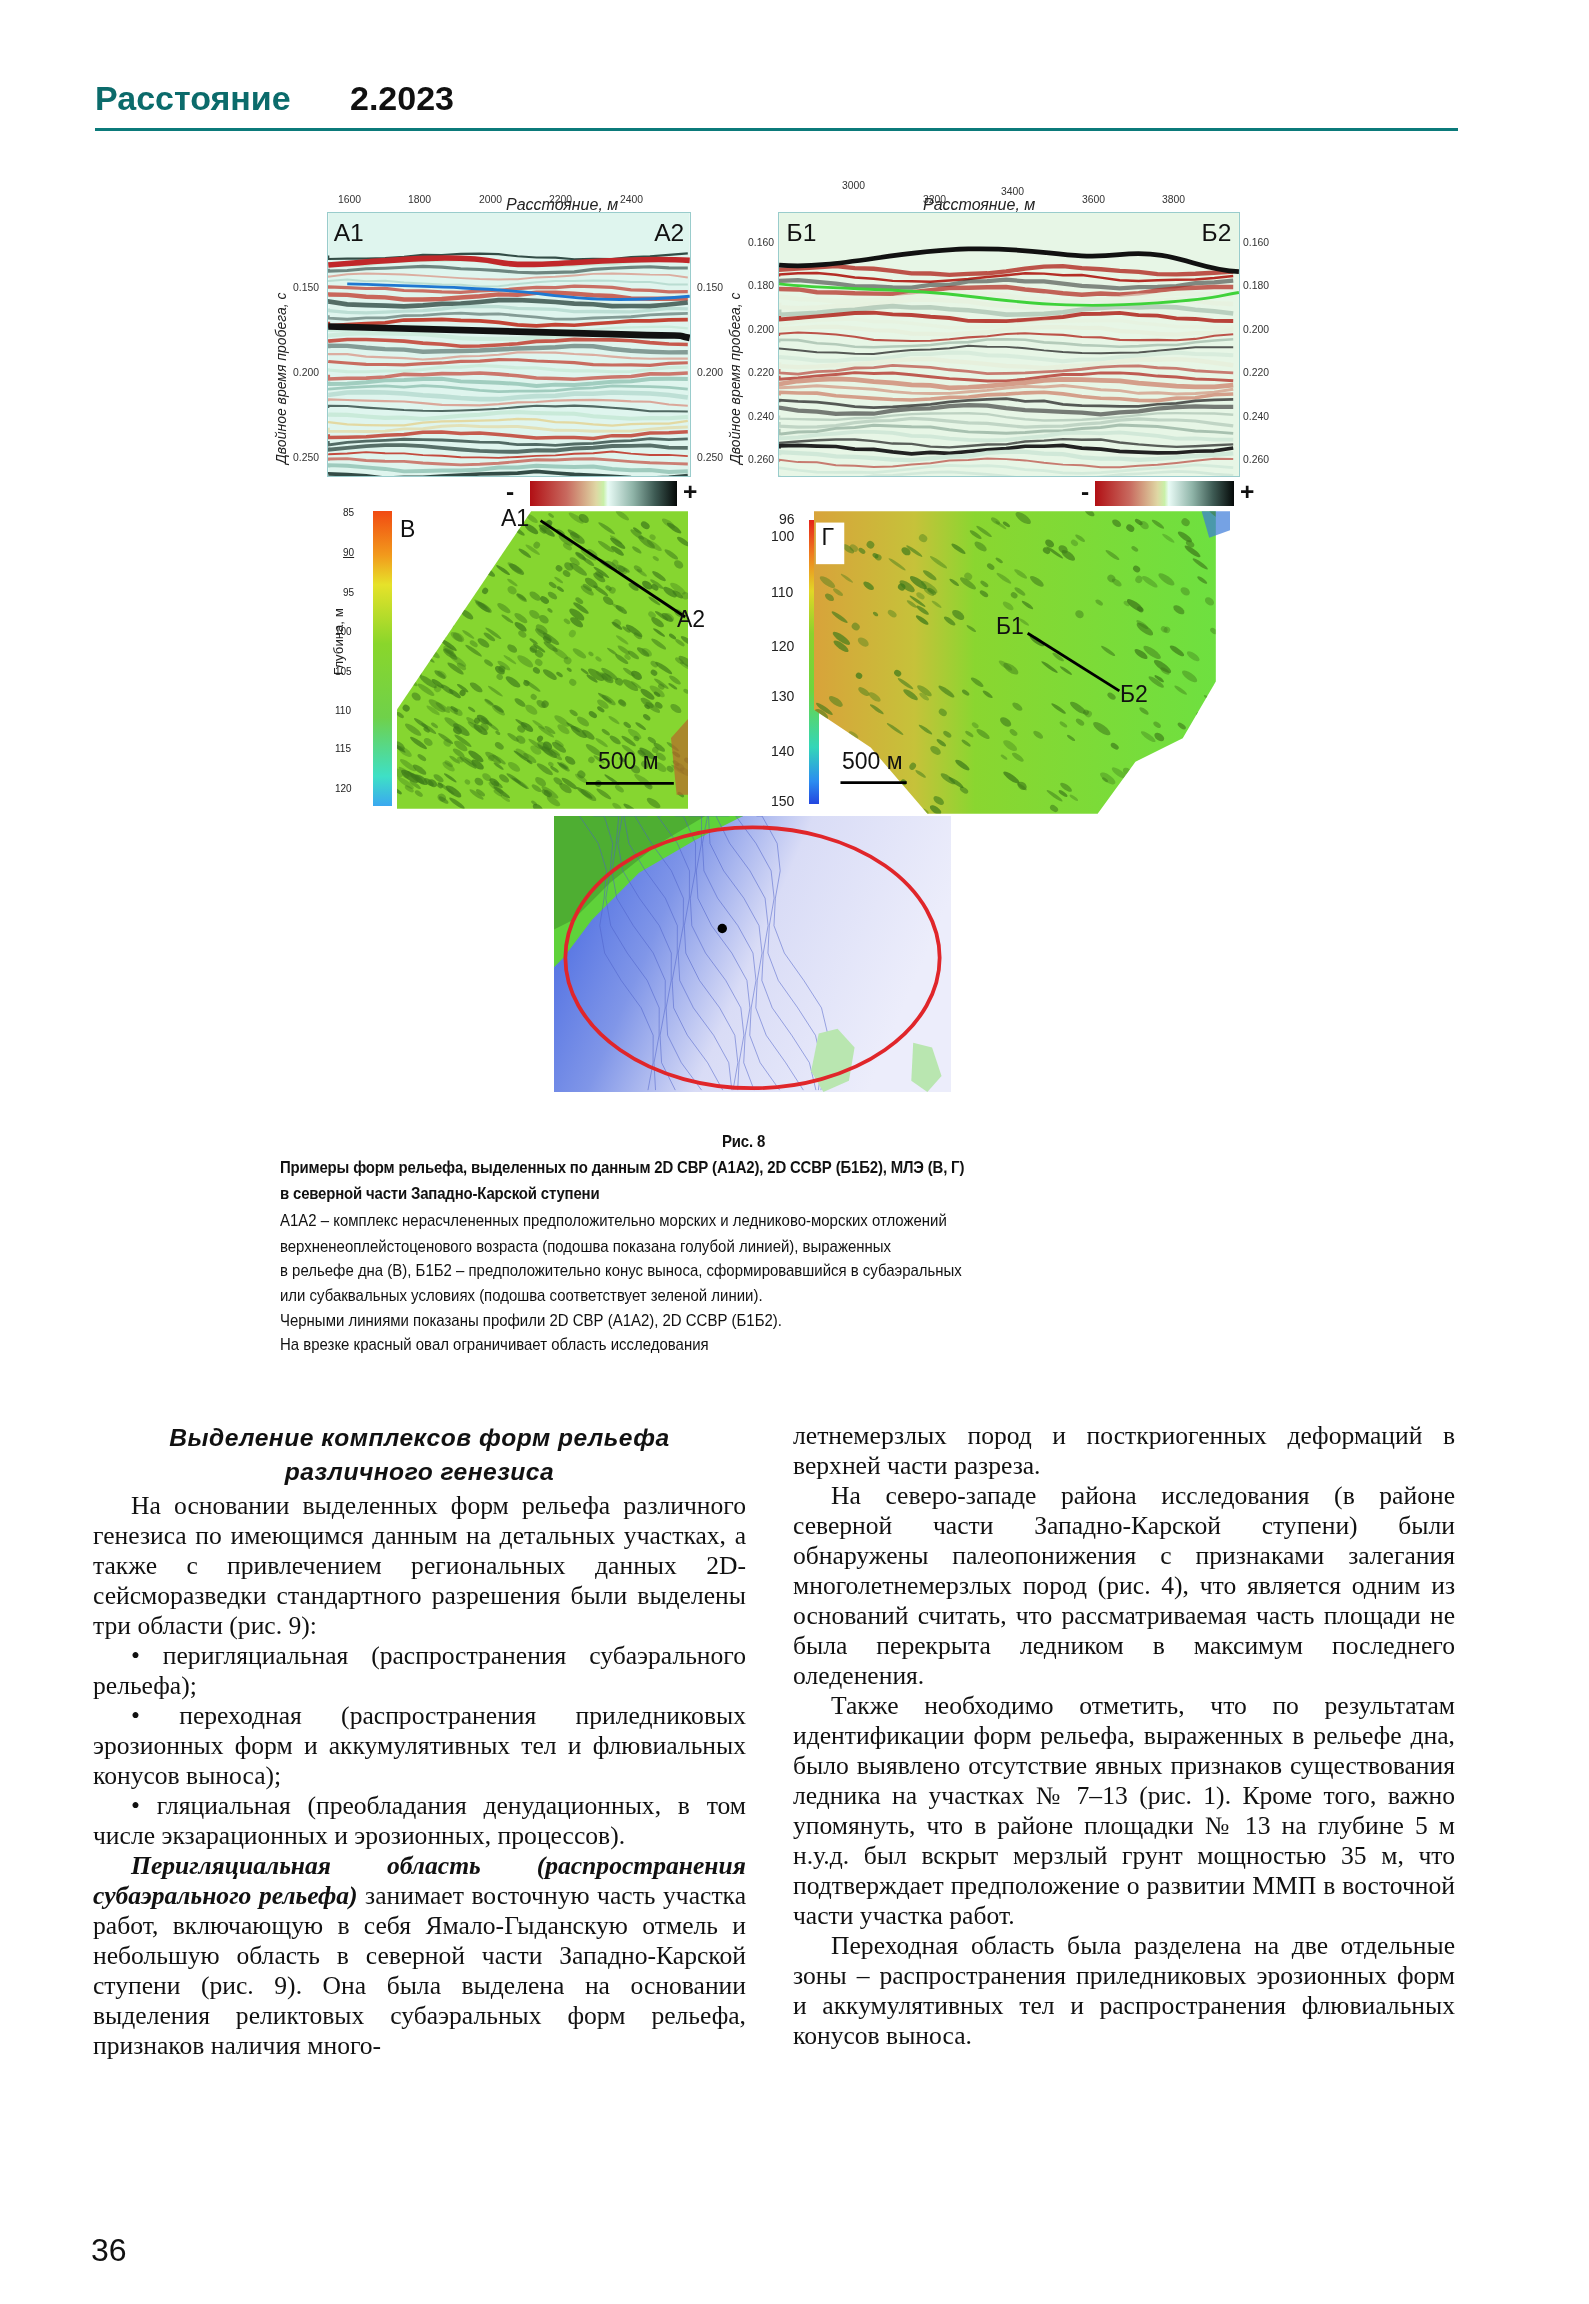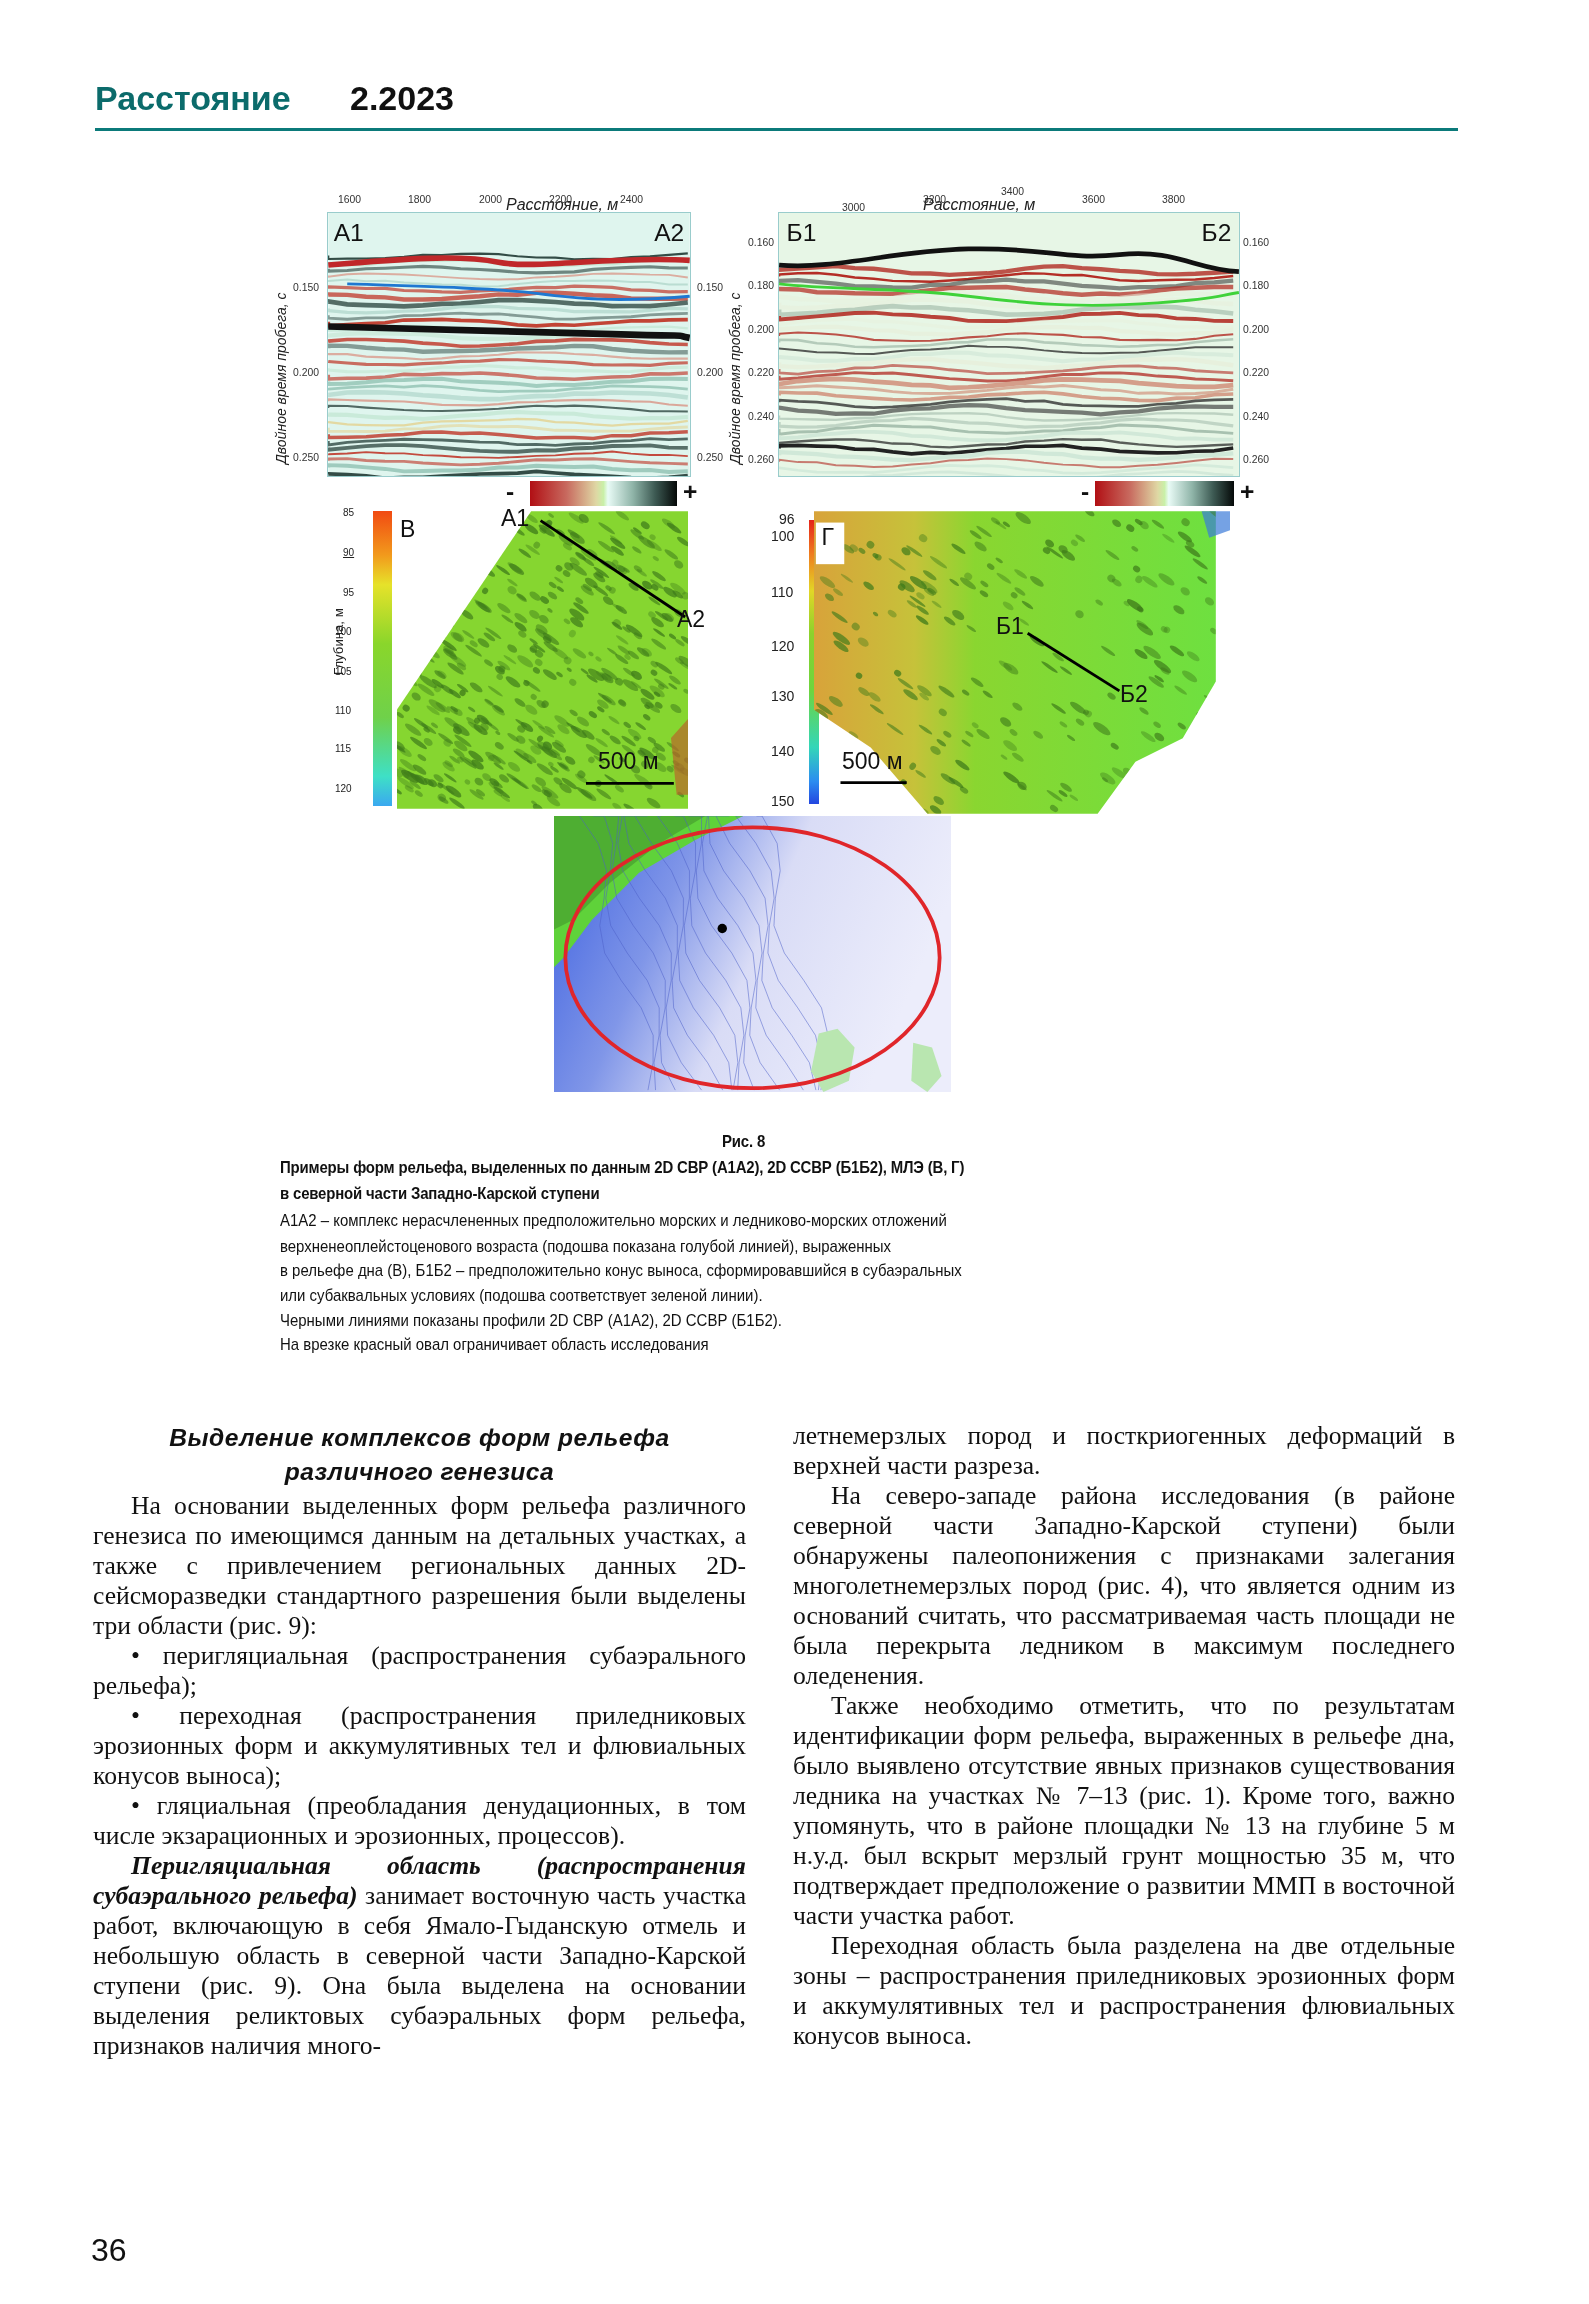--- a/index.html
+++ b/index.html
@@ -101,21 +101,21 @@
       <path d="M20 75 C 120 78, 180 80, 220 85 S 300 95, 382 88" stroke="#1f78d1" stroke-width="3" fill="none"></path>
     </svg>
     <div class="abs plabel" style="left:5.7px;top:5.7px;">А1</div>
     <div class="abs plabel" style="right:5.7px;top:5.7px;">А2</div>
   </div>
   <div class="abs sign" style="left:506px;top:478px;">-</div>
   <div class="abs cbar" style="left:530px;top:481px;width:147px;"></div>
   <div class="abs sign" style="left:683px;top:478px;">+</div>
 
   <div class="abs ptitle" style="left:923px;top:168px;">Расстояние, м</div>
-  <div class="abs tick" style="left:842px;top:202px;">3000</div>
+  <div class="abs tick" style="left:842px;top:180px;">3000</div>
   <div class="abs tick" style="left:923px;top:194px;">3200</div>
   <div class="abs tick" style="left:1001px;top:186px;">3400</div>
   <div class="abs tick" style="left:1082px;top:194px;">3600</div>
   <div class="abs tick" style="left:1162px;top:194px;">3800</div>
 
   <div class="abs ytick" style="left:748px;top:237px;">0.160</div>
   <div class="abs ytick" style="left:748px;top:280px;">0.180</div>
   <div class="abs ytick" style="left:748px;top:324px;">0.200</div>
   <div class="abs ytick" style="left:748px;top:367px;">0.220</div>
   <div class="abs ytick" style="left:748px;top:411px;">0.240</div>

